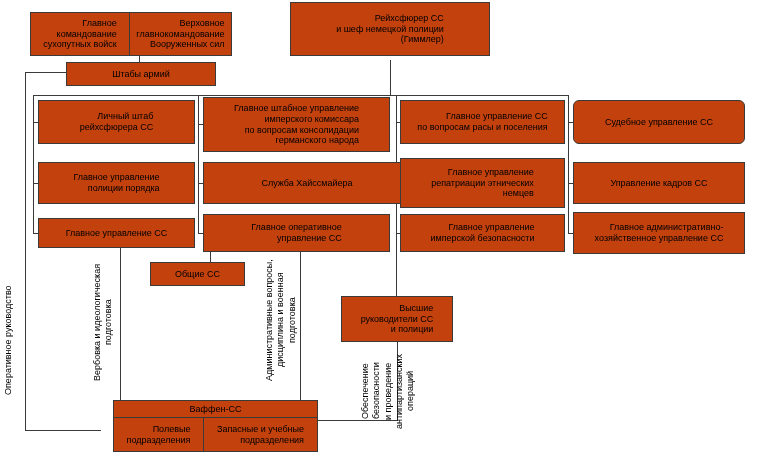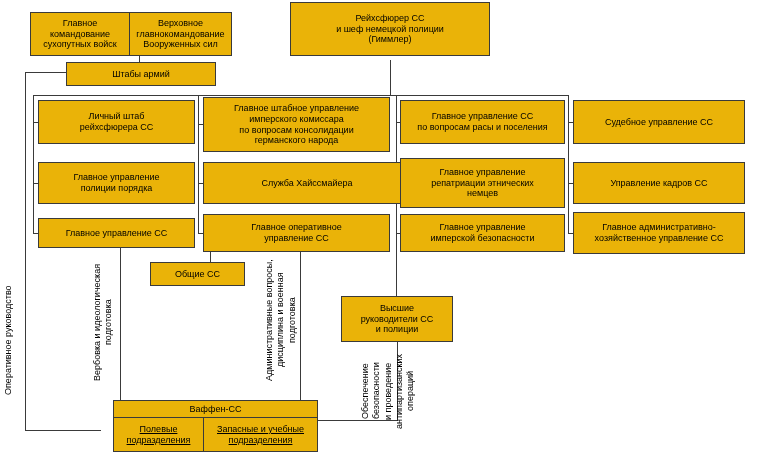--- a/index.html
+++ b/index.html
@@ -12,25 +12,25 @@
   #canvas {
     position: relative;
     width: 762px;
     height: 458px;
     background: #ffffff;
     overflow: hidden;
   }
   .node {
     position: absolute;
     border: 1px solid #3a3a3a;
-    background: #eab308;
+    background: #c2410c;
     display: flex;
     align-items: center;
     justify-content: center;
-    text-align: center;
+    text-align: right;
     font-size: 9px;
     line-height: 1.18;
     padding: 1px 2px;
   }
   .node span { white-space: pre-line; }
   .vlabel {
     position: absolute;
     writing-mode: vertical-rl;
     transform: rotate(180deg);
     white-space: pre-line;
@@ -42,38 +42,38 @@
   .hline { position: absolute; height: 1px; background: #3a3a3a; }
 
   
   #n-okh          { left: 30px;  top: 12px;  width: 100px; height: 44px; }
   #n-okw          { left: 129px; top: 12px;  width: 103px; height: 44px; }
   #n-rf           { left: 290px; top: 2px;  width: 200px; height: 54px; }
   #n-shtaby       { left: 66px;  top: 62px;  width: 150px; height: 24px; }
   #n-personal     { left: 38px;  top: 100px; width: 157px; height: 44px; }
   #n-staffoffice  { left: 203px; top: 97px;  width: 187px; height: 55px; }
   #n-race         { left: 400px; top: 100px; width: 165px; height: 44px; }
-  #n-court        { left: 573px; top: 100px; width: 172px; height: 44px; }
+  #n-court        { left: 573px; top: 100px; width: 172px; height: 44px; border-radius: 6px; }
   #n-orderpolice  { left: 38px;  top: 162px; width: 157px; height: 42px; }
   #n-heissmeyer   { left: 203px; top: 162px; width: 208px; height: 42px; }
   #n-repatriation { left: 400px; top: 158px; width: 165px; height: 50px; }
   #n-personnel    { left: 573px; top: 162px; width: 172px; height: 42px; }
   #n-ssmain       { left: 38px;  top: 218px; width: 157px; height: 30px; }
   #n-opsmain      { left: 203px; top: 214px; width: 187px; height: 38px; }
   #n-rsha         { left: 400px; top: 214px; width: 165px; height: 38px; }
   #n-wvha         { left: 573px; top: 212px; width: 172px; height: 42px; }
   #n-allgemeine   { left: 150px; top: 262px; width: 95px;  height: 24px; }
   #n-hsspf        { left: 341px; top: 296px; width: 112px; height: 46px; }
   #n-waffen       { left: 100px; top: 400px; width: 205px; height: 52px;
                     flex-direction: column; align-items: stretch; padding: 0; margin-left: 13px; }
   .waffen-header  { height: 17px; border-bottom: 1px solid #3a3a3a;
                     display: flex; align-items: center; justify-content: center; }
   .waffen-cells   { flex: 1; display: flex; }
   .waffen-cell    { display: flex; align-items: center; justify-content: center;
-                    white-space: pre-line; padding: 1px 2px; text-decoration: underline; }
+                    white-space: pre-line; padding: 1px 2px; }
   .waffen-cell.left  { width: 90px; border-right: 1px solid #3a3a3a; }
   .waffen-cell.right { flex: 1; }
 
   
   #vl-operational    { left: 3px;   top: 248px; width: 14px; height: 185px; }
   #vl-recruitment    { left: 92px;  top: 246px; width: 27px; height: 152px; }
   #vl-administrative { left: 264px; top: 246px; width: 35px; height: 148px; }
   #vl-security       { left: 360px; top: 338px; width: 58px; height: 106px; }
 
   

